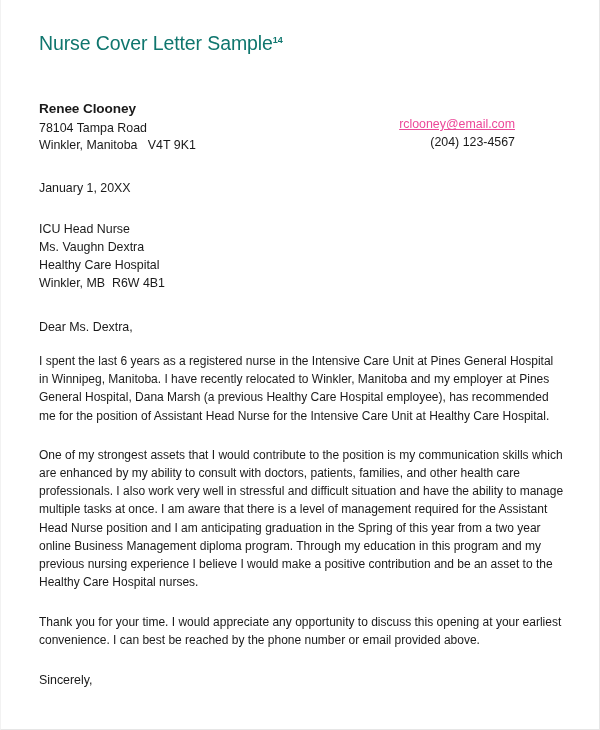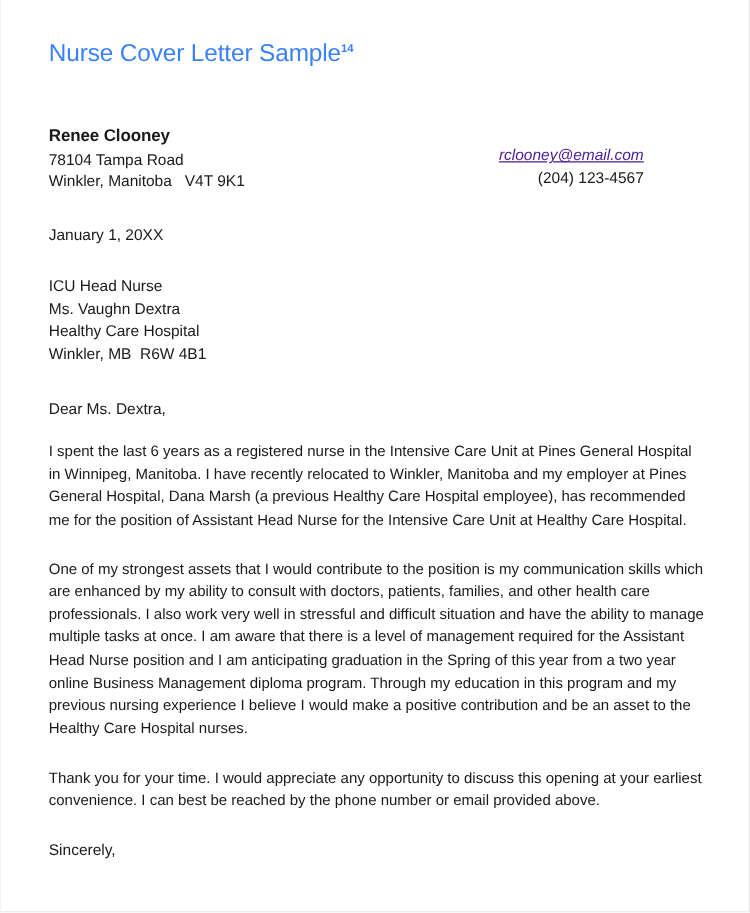--- a/index.html
+++ b/index.html
@@ -26,21 +26,21 @@
     border-left: 1px solid #f2f2f2;
     padding: 30px 26px 20px 38px;
     overflow: hidden;
   }
 
   
   .doc-title {
     font-size: 19.5px;
     font-weight: 400;
     letter-spacing: -0.1px;
-    color: #3b82f6;
+    color: #0f766e;
     margin: 2px 0 0 0;
     line-height: 1.2;
   }
   .doc-title sup {
     font-size: 9px;
     font-weight: 700;
     vertical-align: super;
     line-height: 0;
     letter-spacing: 0;
   }
@@ -65,24 +65,23 @@
   .sender-line { white-space: pre; }
 
   .contact-block {
     text-align: right;
     line-height: 1.42;
     font-size: 12.4px;
     padding-top: 17px;
     padding-right: 58px;
   }
   .email-link {
-    color: #4c1d95;
+    color: #ec4899;
     text-decoration: underline;
     display: inline-block;
-    font-style: italic;
   }
   .phone-line { display: block; }
 
   
   .date-line {
     font-size: 12.4px;
     margin-top: 26px;
   }
 
   

